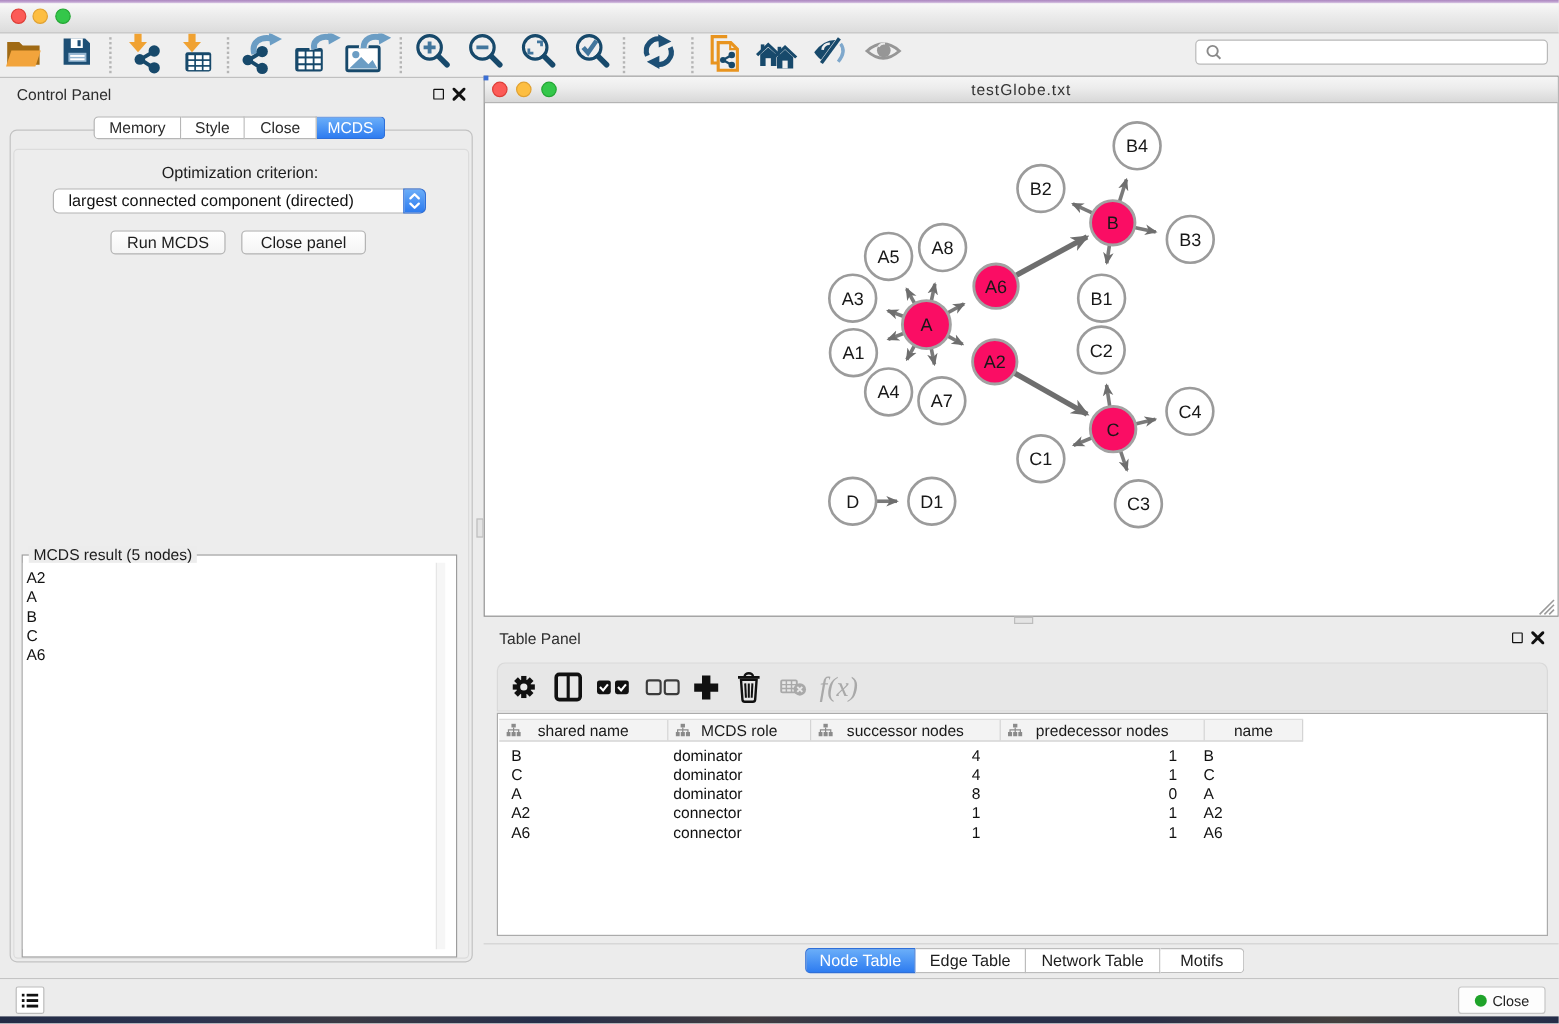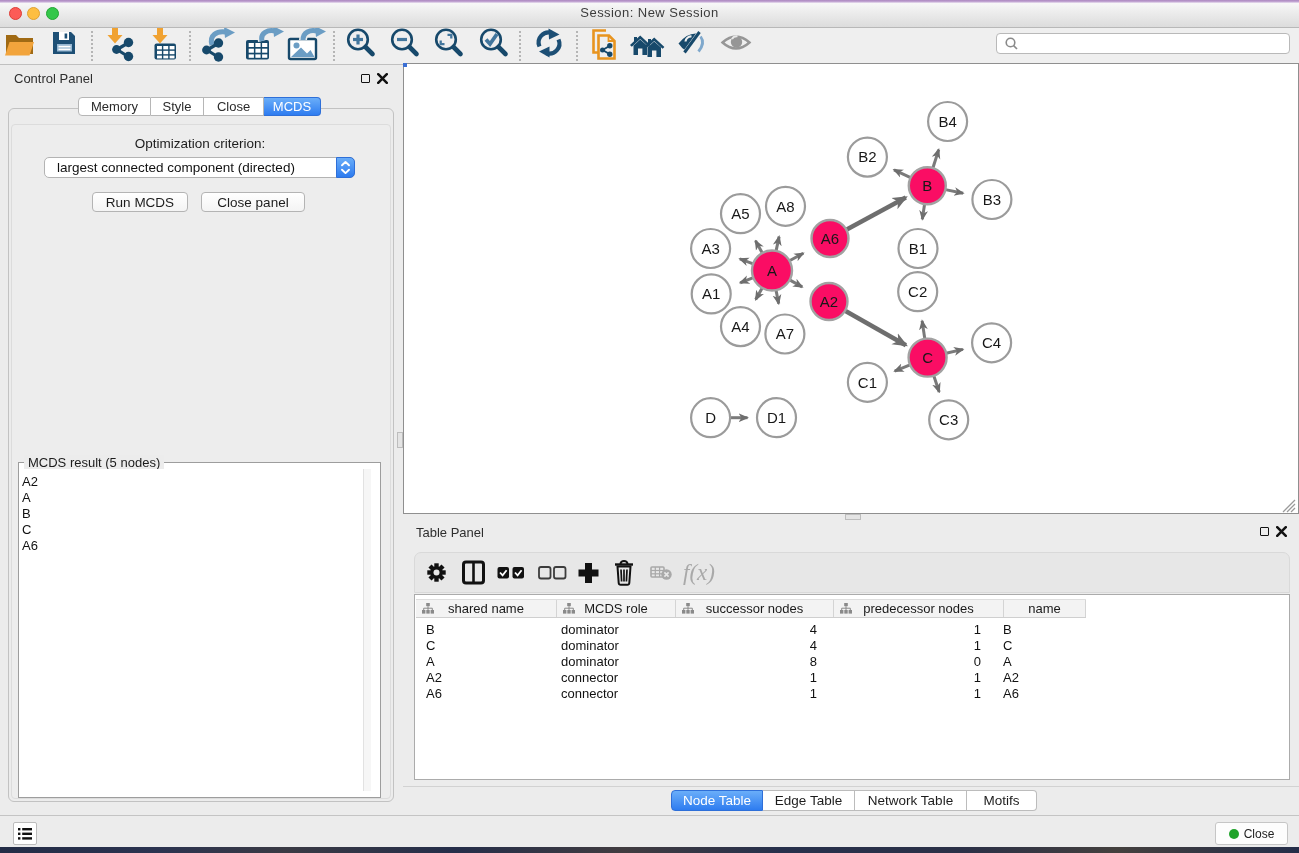--- a/index.html
+++ b/index.html
@@ -108,21 +108,20 @@
 #wallpaper { left:0; top:847px; width:1299px; height:6px;
   background:linear-gradient(90deg,#232c46 0%,#2b3350 12%,#3a3a44 22%,#252e4a 35%,#413c40 48%,#27304c 60%,#2b3047 74%,#44403e 86%,#242d49 100%); }
 </style>
 </head>
 <body>
 <div class="abs" id="menustrip"></div>
 <div class="abs" id="titlebar">
   <div class="tl red" style="left:9px;top:4px;"></div>
   <div class="tl yel" style="left:27px;top:4px;"></div>
   <div class="tl grn" style="left:46px;top:4px;"></div>
-  <div class="title">Session: New Session</div>
 </div>
 <div class="abs" id="toolbar">
   <div class="tsep" style="left:91px;"></div>
   <div class="tsep" style="left:189px;"></div>
   <div class="tsep" style="left:333px;"></div>
   <div class="tsep" style="left:519px;"></div>
   <div class="tsep" style="left:576px;"></div>
   <div id="searchbox"></div>
   <svg width="1299" height="37" viewBox="0 0 1299 37" style="position:absolute;left:0;top:0;">
     <g>
@@ -303,20 +302,26 @@
     </div>
 </div>
 <div class="btn" style="left:92px;top:192px;width:96px;">Run MCDS</div>
 <div class="btn" style="left:201px;top:192px;width:104px;">Close panel</div>
 <div class="abs" id="mcds-box"></div>
 <div class="abs" id="mcds-scroll"></div>
 <div class="abs" id="mcds-legend">MCDS result (5 nodes)</div>
 <div class="abs" id="mcds-list">A2<br>A<br>B<br>C<br>A6</div>
 
 <div class="abs" id="netwin">
+  <div id="nettitle">
+    <div class="tl red" style="left:6px;top:4px;"></div>
+    <div class="tl yel" style="left:26px;top:4px;"></div>
+    <div class="tl grn" style="left:47px;top:4px;"></div>
+    <div class="title">testGlobe.txt</div>
+  </div>
   <svg width="894" height="427" viewBox="0 0 894 427" style="position:absolute;left:0;top:23px;">
     <defs>
       <marker id="ar" viewBox="0 0 10 10" refX="8.5" refY="5" markerWidth="3.5" markerHeight="3.5" orient="auto-start-reverse">
         <path d="M0,0.8 L10,5 L0,9.2 L2.8,5 z" fill="#6e6e6e"></path>
       </marker>
       <marker id="arb" viewBox="0 0 10 10" refX="8.5" refY="5" markerWidth="3.4" markerHeight="3.4" orient="auto-start-reverse">
         <path d="M0,0.8 L10,5 L0,9.2 L2.8,5 z" fill="#6e6e6e"></path>
       </marker>
     </defs>
     <g stroke="#7a7a7a" stroke-width="3" marker-end="url(#ar)">

